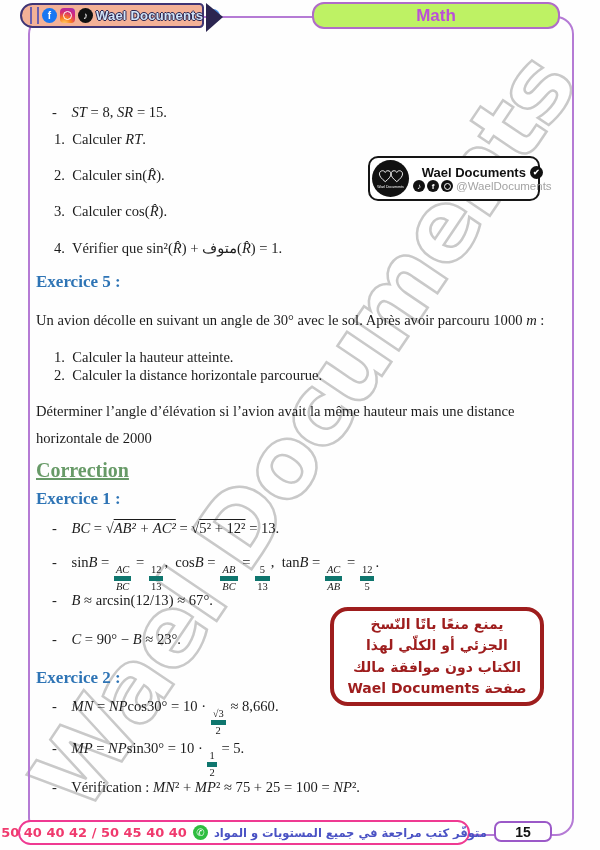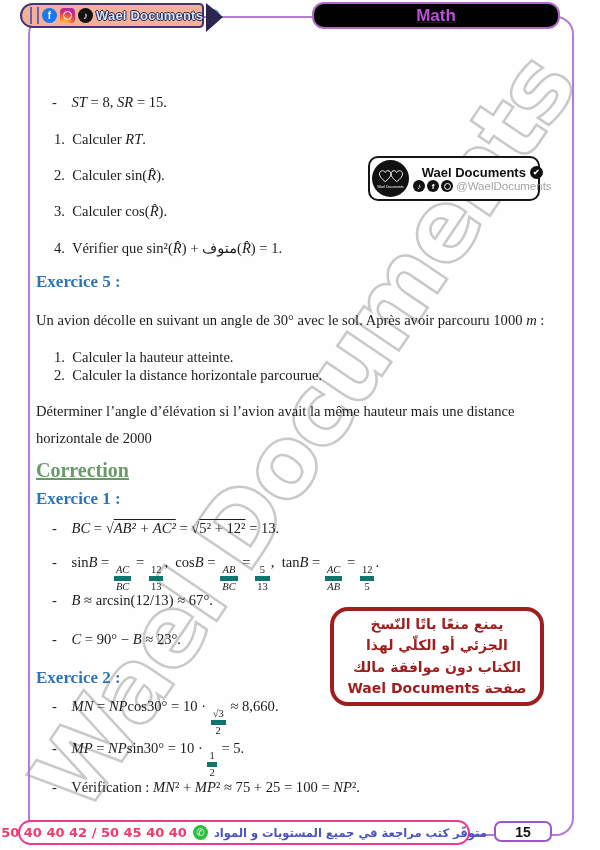--- a/index.html
+++ b/index.html
@@ -28,22 +28,22 @@
   .pig{border-radius:4px;background:radial-gradient(circle at 30% 110%,#feda75 0%,#fa7e1e 35%,#d62976 65%,#962fbf 100%);}
   .pig span{width:7px;height:7px;border:1.5px solid #fff;border-radius:50%;}
   .ptt{background:#111;}
   .pvf{background:#4a90e2;width:14px;height:14px;font-size:9px;}
   .pencil-title{font-family:"Liberation Sans",sans-serif;font-weight:bold;font-size:13px;color:#cfe3f8;
     white-space:nowrap;letter-spacing:0.2px;
     text-shadow:1px 0 0 #2b2550,-1px 0 0 #2b2550,0 1px 0 #2b2550,0 -1px 0 #2b2550;}
   .pencil-tip{position:absolute;left:206px;top:3px;z-index:6;width:0;height:0;
     border-top:14px solid transparent;border-bottom:15px solid transparent;border-left:17px solid #2b2550;}
   .subject-box{position:absolute;left:312px;top:2px;width:244px;height:23px;z-index:6;
-    background:#000000;border:2px solid #b06cc8;border-radius:12px;
-    display:flex;align-items:center;justify-content:center;text-decoration:underline;}
+    background:#bef264;border:2px solid #b06cc8;border-radius:12px;
+    display:flex;align-items:center;justify-content:center;}
   .subject-box span{font-family:"Liberation Sans",sans-serif;font-weight:bold;font-size:17px;color:#bb4fd8;}
 
   
   .content{position:absolute;left:36px;top:0;width:512px;height:100%;z-index:2;font-size:14.6px;}
   .line{position:absolute;white-space:pre-wrap;}
   .heading{font-weight:bold;color:#2e74b5;font-size:17px;}
   .correction{font-weight:bold;color:#679a67;text-decoration:underline;font-size:20px;}
   .it{font-style:italic;}
   .frac{display:inline-flex;flex-direction:column;text-align:center;vertical-align:-0.55em;
         line-height:1.15;font-size:0.72em;padding:0 1px;}
@@ -106,21 +106,21 @@
     <span class="picon ptt">♪</span>
     <span class="pencil-title">Wael Documents</span>
     <span class="picon pvf">✓</span>
   </div>
   <div class="pencil-tip"></div>
   <div class="subject-box">
     <span>Math</span>
   </div>
 
   <div class="content">
-    <div class="line" style="left:16px;top:94px"><span>-    </span><span class="it">ST</span><span> = 8, </span><span class="it">SR</span><span> = 15.</span></div>
+    <div class="line" style="left:16px;top:104px"><span>-    </span><span class="it">ST</span><span> = 8, </span><span class="it">SR</span><span> = 15.</span></div>
     <div class="line" style="left:18px;top:131px"><span>1.  Calculer </span><span class="it">RT</span><span>.</span></div>
     <div class="line" style="left:18px;top:167px"><span>2.  Calculer sin(</span><span class="it">R̂</span><span>).</span></div>
     <div class="line" style="left:18px;top:203px"><span>3.  Calculer cos(</span><span class="it">R̂</span><span>).</span></div>
     <div class="line" style="left:18px;top:239px"><span>4.  Vérifier que sin²(</span><span class="it">R̂</span><span>) + متوف(</span><span class="it">R̂</span><span>) = 1.</span></div>
 
     <div class="line heading" style="left:0;top:272px">Exercice 5 :</div>
     <div class="line" style="left:0;top:312px"><span>Un avion décolle en suivant un angle de 30° avec le sol. Après avoir parcouru 1000 </span><span class="it">m</span><span> :</span></div>
     <div class="line" style="left:18px;top:349px">1.  Calculer la hauteur atteinte.</div>
     <div class="line" style="left:18px;top:367px">2.  Calculer la distance horizontale parcourue.</div>
     <div class="line" style="left:0;top:403px">Déterminer l’angle d’élévation si l’avion avait la même hauteur mais une distance</div>

